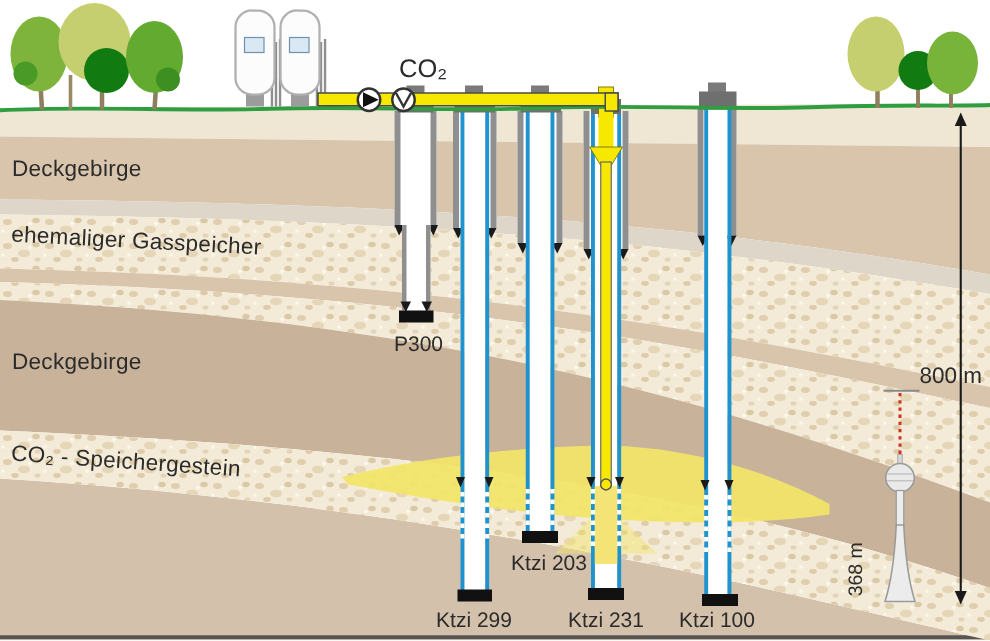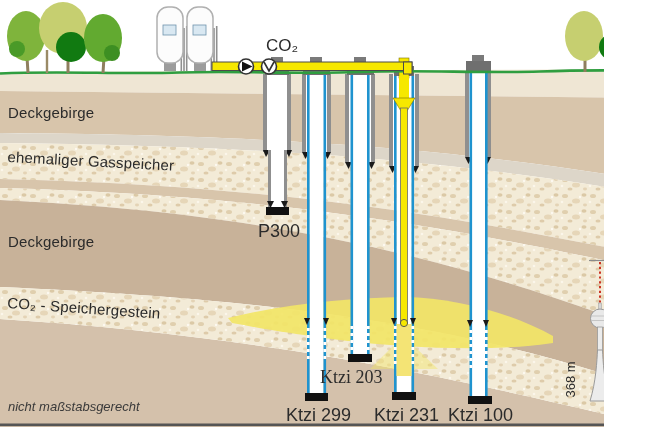--- a/index.html
+++ b/index.html
@@ -1,24 +1,24 @@
 <!DOCTYPE html>
 <html><head>
 <meta charset="utf-8">
 <style>
   html,body{margin:0;padding:0;background:#ffffff;}
   #stage{
-    position:relative;width:604px;height:427px;overflow:hidden;
+    position:relative;width:660px;height:427px;overflow:hidden;
     background:#ffffff;
     font-family:"Liberation Sans","DejaVu Sans",sans-serif;
   }
   #stage svg{position:absolute;left:0;top:0;}
   .lbl{position:absolute;color:#2b2b2b;white-space:nowrap;}
   .layer-lbl{font-size:15px;letter-spacing:.2px;}
-  .well-lbl{font-size:18px;text-align:center;width:60px;}
+  .well-lbl{font-size:14px;text-align:center;width:60px;}
   .co2-lbl{font-size:17px;left:266px;top:36px;}
   .depth-lbl{font-size:15px;left:613px;top:242px;}
   .tower-lbl{font-size:13px;left:546px;top:372px;width:48px;text-align:center;
     transform:rotate(-90deg);transform-origin:center center;}
   .note-lbl{font-size:13px;font-style:italic;left:8px;top:399px;color:#3a3a3a;}
 </style>
 </head>
 <body>
 
 <div id="stage">
@@ -219,22 +219,21 @@
 </svg>
 
 <div class="lbl co2-lbl">CO₂</div>
 
 <div class="lbl layer-lbl" style="left:8px;top:104px;">Deckgebirge</div>
 <div class="lbl layer-lbl" style="left:8px;top:148px;transform:rotate(3deg);transform-origin:left top;">ehemaliger Gasspeicher</div>
 <div class="lbl layer-lbl" style="left:8px;top:233px;">Deckgebirge</div>
 <div class="lbl layer-lbl" style="left:8px;top:294px;transform:rotate(4deg);transform-origin:left top;">CO₂ - Speichergestein</div>
 
 <div class="lbl well-lbl" style="left:249px;top:221px;">P300</div>
-<div class="lbl well-lbl" style="left:320px;top:367px;font-family:Liberation Serif, serif;">Ktzi 203</div>
+<div class="lbl well-lbl" style="left:336px;top:367px;">Ktzi 203</div>
 <div class="lbl well-lbl" style="left:286px;top:405px;">Ktzi 299</div>
 <div class="lbl well-lbl" style="left:374px;top:405px;">Ktzi 231</div>
 <div class="lbl well-lbl" style="left:448px;top:405px;">Ktzi 100</div>
 
 <div class="lbl depth-lbl">800 m</div>
 <div class="lbl tower-lbl">368 m</div>
-<div class="lbl note-lbl">nicht maßstabsgerecht</div>
 
 </div>
 
 </body></html>

